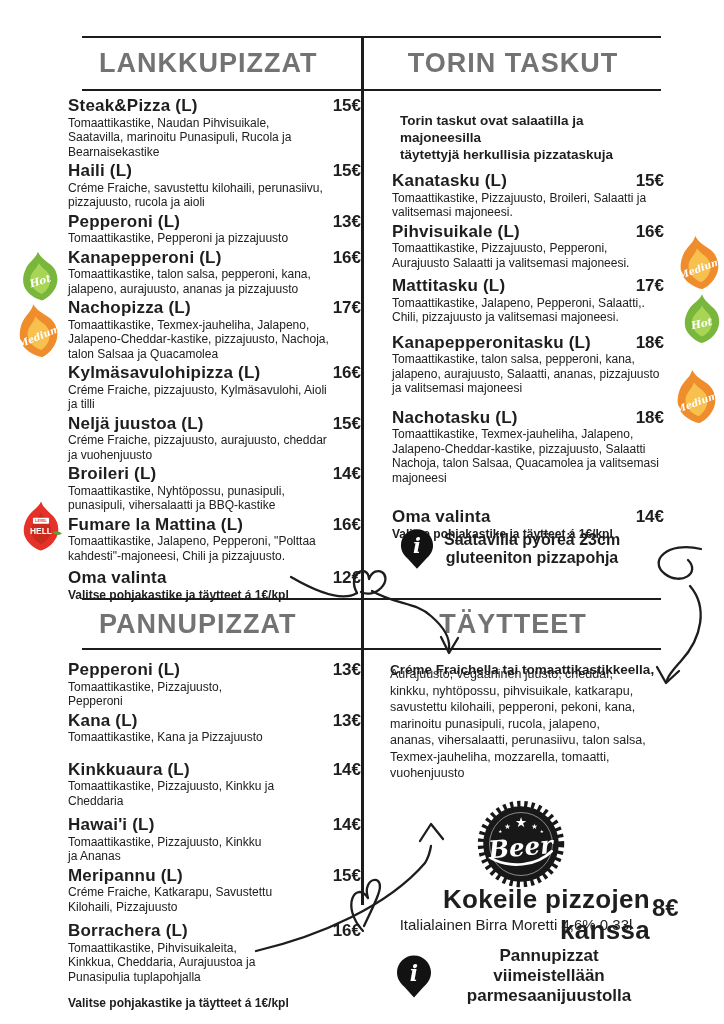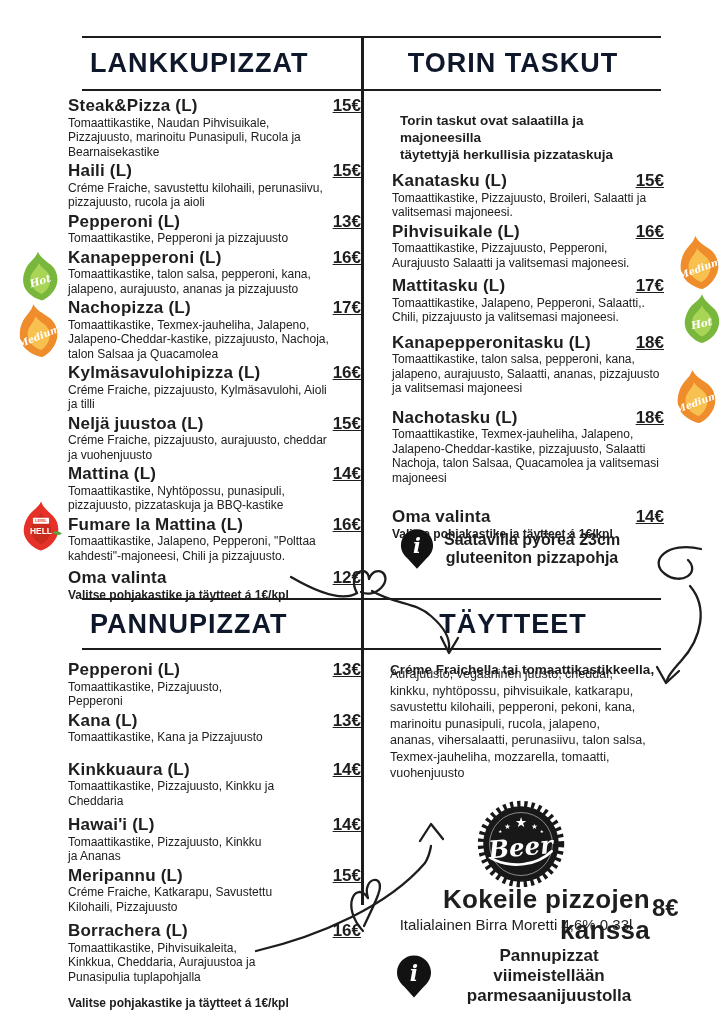--- a/index.html
+++ b/index.html
@@ -2,30 +2,30 @@
 <html><head>
 <meta charset="utf-8">
 <style>
   html,body{margin:0;padding:0;}
   body{width:724px;height:1024px;position:relative;overflow:hidden;background:#ffffff;
        font-family:"Liberation Sans", sans-serif;color:#1e1e1e;}
   .abs{position:absolute;}
   
   .band{position:absolute;border-top:2.5px solid #1c1c1c;border-bottom:2.5px solid #1c1c1c;
         display:flex;align-items:center;}
-  .band h2{margin:0;font-size:27px;font-weight:700;letter-spacing:1px;color:#0f172a;line-height:1;text-align:center;}
+  .band h2{margin:9px;font-size:27px;font-weight:700;letter-spacing:1px;color:#737373;line-height:1;text-align:center;}
   .band.centered{justify-content:center;}
   
   #divider{position:absolute;left:361px;top:36px;width:2.5px;height:869px;background:#1c1c1c;}
   
   .col{position:absolute;}
   .item{margin-bottom:2px;}
   .irow{display:flex;justify-content:space-between;align-items:baseline;}
   .iname{font-size:17px;font-weight:700;line-height:19.5px;letter-spacing:.2px;}
-  .iprice{font-size:17px;font-weight:700;line-height:19.5px;text-decoration:underline;}
+  .iprice{font-size:17px;font-weight:700;line-height:19.5px;}
   .idesc{font-size:12px;font-weight:500;line-height:14.5px;white-space:pre-line;color:#202020;}
   .intro{font-size:13.5px;font-weight:700;line-height:17px;white-space:pre-line;margin:0 0 8px 8px;}
   .gap-top{margin-top:22px;}
   
   .tline1{font-size:13.5px;font-weight:600;}
   .tlist{font-size:12.5px;font-weight:500;line-height:16.5px;white-space:pre-line;}
   
   .note{display:flex;align-items:center;gap:10px;}
   .note .pin{flex:0 0 auto;}
   .note .ntext{font-weight:700;text-align:center;white-space:pre-line;}
@@ -71,21 +71,21 @@
   <h2>TÄYTTEET</h2>
 </div>
 
 <div class="col" style="left:68px;top:96px;width:293px;">
   <div class="item">
     <div class="irow">
         <span class="iname">Steak&amp;Pizza (L)</span>
         <span class="iprice">15€</span>
       </div>
     <div class="idesc" style="width:300px">Tomaattikastike, Naudan Pihvisuikale,
-Pizzajuusto, marinoitu Punasipuli, Rucola ja
+Saatavilla, marinoitu Punasipuli, Rucola ja
 Bearnaisekastike</div>
   </div>
   <div class="item">
     <div class="irow">
         <span class="iname">Haili (L)</span>
         <span class="iprice">15€</span>
       </div>
     <div class="idesc" style="width:300px">Créme Fraiche, savustettu kilohaili, perunasiivu,
 pizzajuusto, rucola ja aioli</div>
   </div>
@@ -124,25 +124,25 @@
   <div class="item">
     <div class="irow">
         <span class="iname">Neljä juustoa (L)</span>
         <span class="iprice">15€</span>
       </div>
     <div class="idesc" style="width:300px">Créme Fraiche, pizzajuusto, aurajuusto, cheddar
 ja vuohenjuusto</div>
   </div>
   <div class="item">
     <div class="irow">
-        <span class="iname">Mattina (L)</span>
+        <span class="iname">Broileri (L)</span>
         <span class="iprice">14€</span>
       </div>
     <div class="idesc" style="width:300px">Tomaattikastike, Nyhtöpossu, punasipuli,
-pizzajuusto, pizzataskuja ja BBQ-kastike</div>
+punasipuli, vihersalaatti ja BBQ-kastike</div>
   </div>
   <div class="item">
     <div class="irow">
         <span class="iname">Fumare la Mattina (L)</span>
         <span class="iprice">16€</span>
       </div>
     <div class="idesc" style="width:300px">Tomaattikastike, Jalapeno, Pepperoni, "Polttaa
 kahdesti"-majoneesi, Chili ja pizzajuusto.</div>
   </div>
   <div class="item" style="margin-top:5px">

